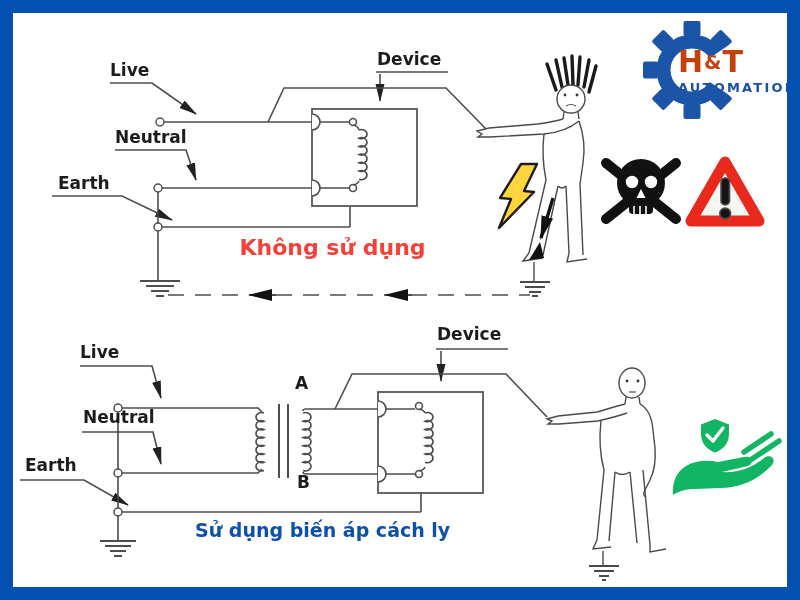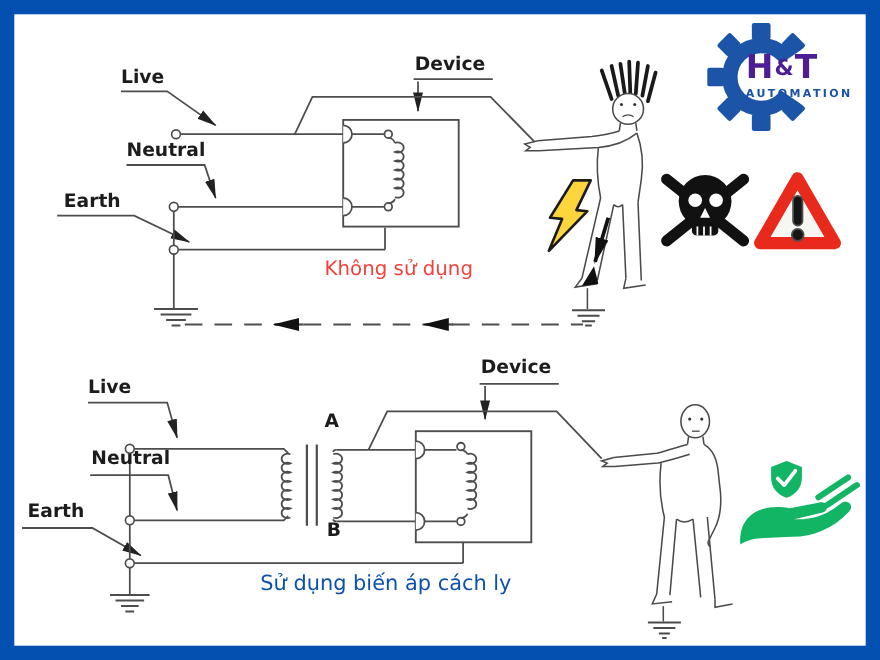--- a/index.html
+++ b/index.html
@@ -15,37 +15,37 @@
   }
   .stage{position:absolute;inset:0;}
   svg.diagram{position:absolute;left:0;top:0;}
   .lbl{
     position:absolute;
     font-weight:700;color:#1c1c1c;font-size:17px;line-height:1.05;
     white-space:nowrap;z-index:3;
   }
   .cap-red{
     position:absolute;left:235px;top:233px;width:195px;
-    text-align:right;font-weight:400;font-size:18px;line-height:1.38;
+    text-align:center;font-weight:700;font-size:22px;line-height:1.38;
     color:#f3413a;z-index:3;
   }
   .cap-blue{
     position:absolute;left:195px;top:519px;width:270px;
-    text-align:right;font-weight:400;font-size:19px;
+    text-align:left;font-weight:700;font-size:19px;
     color:#0d51ab;z-index:3;
   }
   .logo-htext{
     position:absolute;left:678px;top:44px;z-index:4;
-    font-weight:800;color:#4c1d95;letter-spacing:1px;white-space:nowrap;
+    font-weight:800;color:#c2410c;letter-spacing:1px;white-space:nowrap;
   }
   .logo-htext .big{font-size:30px;}
   .logo-htext .amp{font-size:20px;position:relative;top:-3px;}
   .logo-sub{
     position:absolute;left:678px;top:80px;z-index:4;
-    font-weight:700;font-size:10px;letter-spacing:2.2px;color:#1a52a8;
+    font-weight:700;font-size:13px;letter-spacing:2.2px;color:#1a52a8;
     white-space:nowrap;
   }
   .ab{font-size:17px;}
 </style>
 </head>
 <body>
 
 <div class="stage">
 
 <svg class="diagram" width="800" height="600" viewBox="0 0 800 600">

